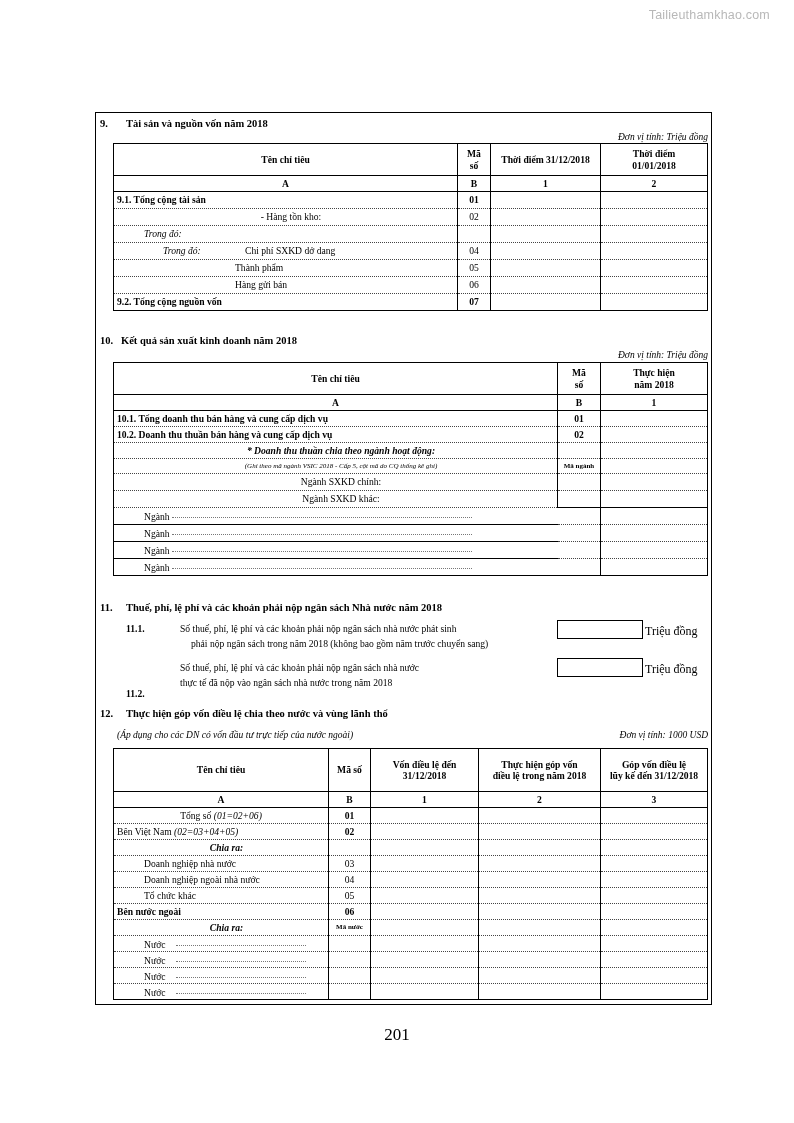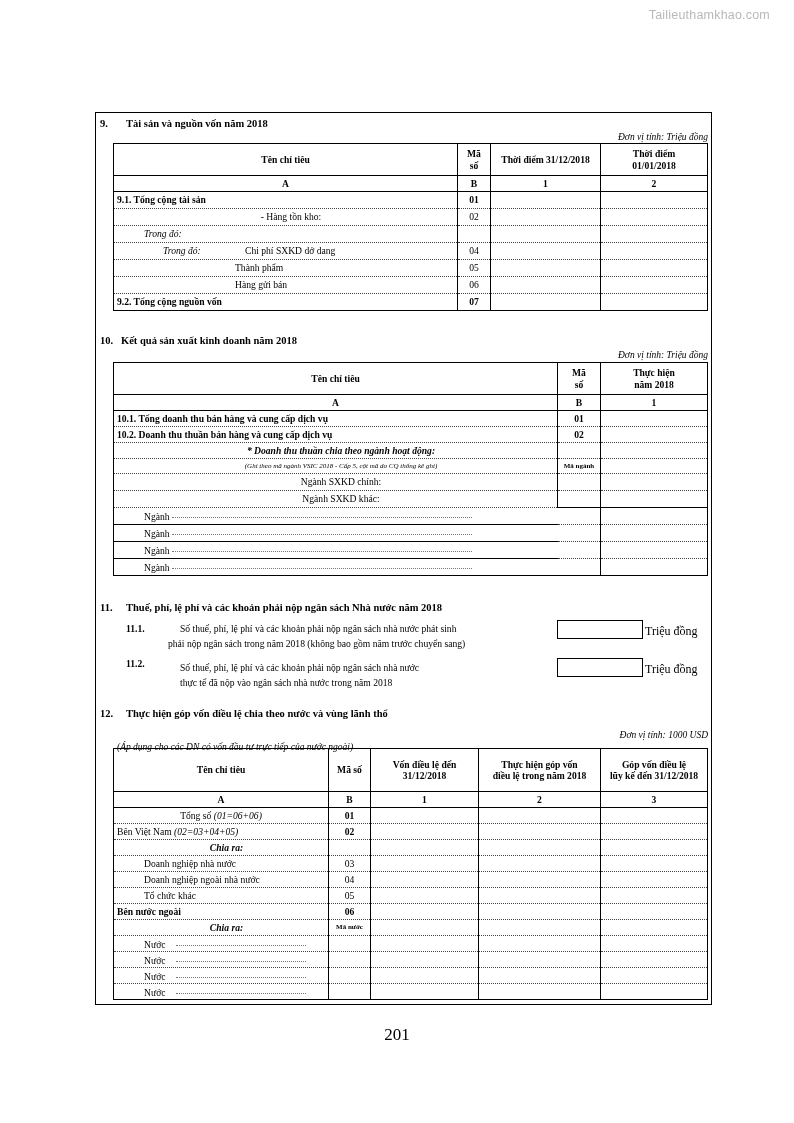--- a/index.html
+++ b/index.html
@@ -57,21 +57,20 @@
     font-size: 9.5px;
     font-style: italic;
     right: 86px;
     white-space: nowrap;
   }
   .note-italic {
     position: absolute;
     font-size: 9.5px;
     font-style: italic;
     white-space: nowrap;
-    margin-top: 12px;
   }
 
   
   table.form {
     position: absolute;
     border-collapse: collapse;
     table-layout: fixed;
     font-size: 9.6px;
     border-radius: 27px;
   }
@@ -297,25 +296,25 @@
     </tr>
   </tbody>
 </table>
 
 <div class="sec" style="left:100px; top:602px;">
   <span class="num" style="width:26px;">11.</span><span class="txt">Thuế, phí, lệ phí và các khoản phải nộp ngân sách Nhà nước năm 2018</span>
 </div>
 
 <div class="s11num" style="left:126px; top:623px;">11.1.</div>
 <div class="s11row" style="left:180px; top:623px;">Số thuế, phí, lệ phí và các khoản phải nộp ngân sách nhà nước phát sinh</div>
-<div class="s11row" style="left:168px; top:638px;">phải nộp ngân sách trong năm 2018 (không bao gồm năm trước chuyển sang)</div>
+<div class="s11row" style="left:191px; top:638px;">phải nộp ngân sách trong năm 2018 (không bao gồm năm trước chuyển sang)</div>
 <div class="s11box" style="left:557px; top:620px; width:86px; height:19px;"></div>
 <div class="s11unit" style="left:645px; top:624px;">Triệu đồng</div>
 
-<div class="s11num" style="left:126px; top:658px;">11.2.</div>
+<div class="s11num" style="left:126px; top:688px;">11.2.</div>
 <div class="s11row" style="left:180px; top:662px;">Số thuế, phí, lệ phí và các khoản phải nộp ngân sách nhà nước</div>
 <div class="s11row" style="left:180px; top:677px;text-align:center;">thực tế đã nộp vào ngân sách nhà nước trong năm 2018</div>
 <div class="s11box" style="left:557px; top:658px; width:86px; height:19px;"></div>
 <div class="s11unit" style="left:645px; top:662px;">Triệu đồng</div>
 
 <div class="sec" style="left:100px; top:708px;">
   <span class="num" style="width:26px;">12.</span><span class="txt">Thực hiện góp vốn điều lệ chia theo nước và vùng lãnh thổ</span>
 </div>
 <div class="note-italic" style="left:117px; top:730px;">(Áp dụng cho các DN có vốn đầu tư trực tiếp của nước ngoài)</div>
 <div class="unit" style="top:730px;">Đơn vị tính: 1000 USD</div>
@@ -349,21 +348,21 @@
       <td>A</td>
       <td>B</td>
       <td>1</td>
       <td>2</td>
       <td>3</td>
     </tr>
 
     <tr style="height:16px;">
       <td class="c dashb">
         <span class="b">Tổng số</span>
-        <span class="subcode">(01=06+06)</span>
+        <span class="subcode">(01=02+06)</span>
       </td>
       <td class="c b dashb">01</td>
       <td class="dashb"></td>
       <td class="dashb"></td>
       <td class="dashb"></td>
     </tr>
     <tr style="height:16px;">
       <td class="dashb dasht">
         <span class="b">Bên Việt Nam</span>
         <span class="subcode">(02=03+04+05)</span>

